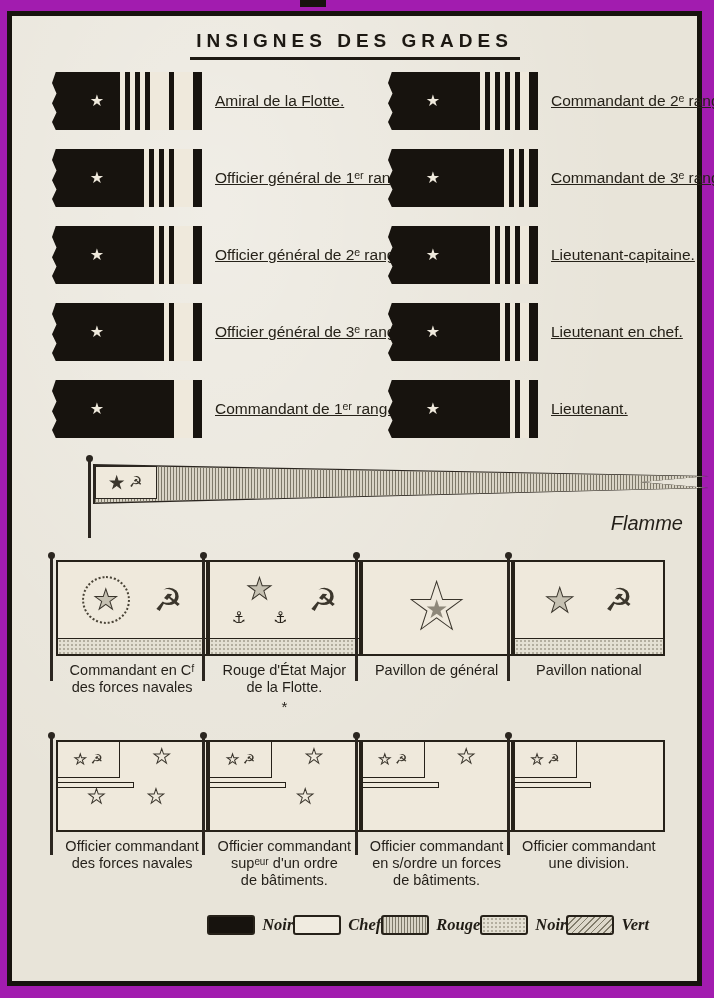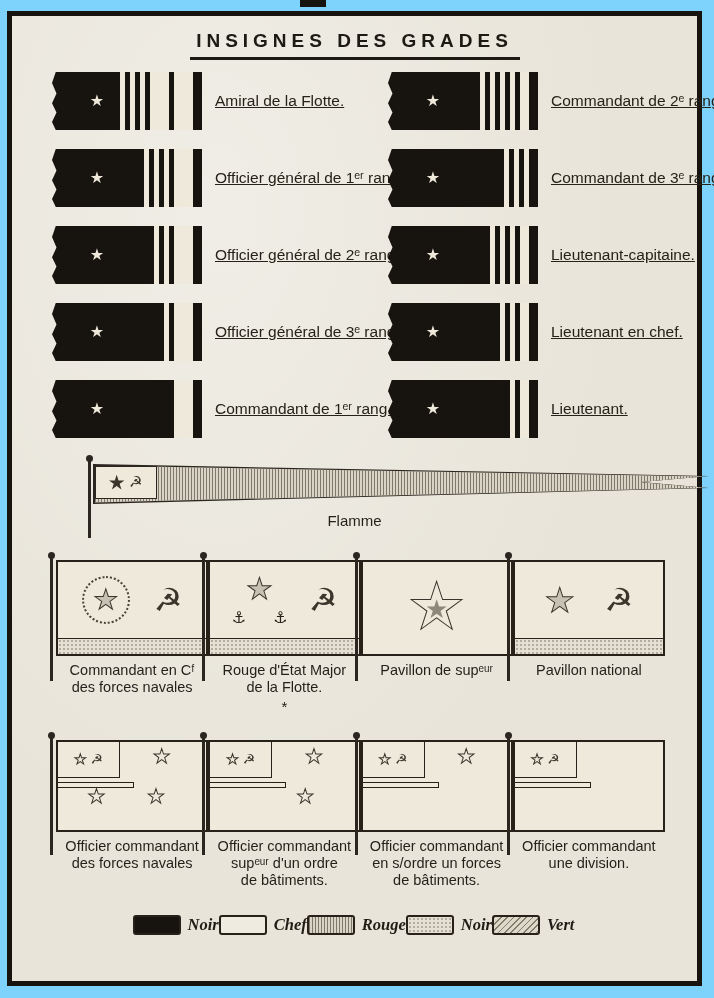--- a/index.html
+++ b/index.html
@@ -5,21 +5,21 @@
   html,body{margin:0;padding:0;}
   body{
     width:714px;height:998px;overflow:hidden;
     background:#c9c5bb;
     font-family:"Liberation Sans", sans-serif;
     color:#231f19;
     position:relative;
   }
   .sheet{
     position:absolute;inset:0;
-    background:#7dd3fc;
+    background:#a21caf;
   }
   .scan-mark{position:absolute;left:300px;top:0;width:26px;height:7px;background:#17130e;}
   .frame{
     position:absolute;left:7px;top:11px;width:695px;height:975px;
     border:5px solid #17130e;box-sizing:border-box;
     background:
       radial-gradient(ellipse at 30% 20%, rgba(255,255,255,.35), rgba(0,0,0,0) 60%),
       #e8e4d9;
   }
   .content{position:absolute;inset:0;padding:0 14px;}
@@ -87,21 +87,21 @@
     clip-path:polygon(0 0,100% 30%,89% 45%,100% 60%,0 100%);
   }
   .flamme-canton{
     position:absolute;left:69px;top:8px;width:62px;height:33px;
     background:#efe9dc;border:1.5px solid #2b2620;box-sizing:border-box;
     display:flex;align-items:center;justify-content:center;gap:5px;
     font-family:"DejaVu Sans",sans-serif;
   }
   .flamme-canton .st{font-size:16px;color:#3b362c;}
   .flamme-canton .hs{font-size:15px;color:#3b362c;}
-  .flamme-label{position:absolute;left:0;right:0;top:54px;text-align:center;font-size:15px;}
+  .flamme-label{position:absolute;left:0;right:0;top:54px;text-align:right;font-size:20px;font-style:italic;}
 
   
   .flag-row{display:flex;justify-content:space-between;padding:0 18px 0 30px;}
   .flag-unit{width:153px;}
   .flag{
     position:relative;height:96px;border:2px solid #262119;box-sizing:border-box;
     background:#efe9dc;
   }
   .flag .pole{left:-8px;top:-5px;height:124px;}
   .row2 .flag{height:92px;}
@@ -143,21 +143,21 @@
     position:absolute;transform:translate(-50%,-50%);
     font-family:"DejaVu Sans",sans-serif;font-size:20px;line-height:1;
     color:#efe9dc;-webkit-text-stroke:1px #39342b;
   }
   .flag-label{margin-top:6px;text-align:center;font-size:14.5px;line-height:1.18;}
   .flag-label div{white-space:nowrap;}
   .footnote{display:block;text-align:center;font-size:15px;margin-top:2px;}
 
   
   .legend{
-    margin-top:26px;display:flex;justify-content:center;align-items:center;
+    margin-top:26px;display:flex;justify-content:flex-end;align-items:center;
     padding:0 34px 0 32px;
   }
   .legend-item{display:flex;align-items:center;gap:7px;}
   .swatch{width:48px;height:20px;border:2px solid #262119;border-radius:3px;box-sizing:border-box;}
   .legend-label{
     font-family:"Liberation Serif",serif;font-style:italic;font-weight:bold;font-size:16.5px;
     color:#211d16;
   }
   .mt1{margin-top:16px;}
   .mt2{margin-top:24px;}
@@ -349,21 +349,21 @@
           <div class="flag fill-rouge">
             <div class="pole"></div>
             <div class="emblems full-emblems">
               <span class="star-in-star">
                 <span class="icon outer star-paper">★</span>
                 <span class="icon inner">★</span>
               </span>
             </div>
           </div>
           <div class="flag-label">
-            <div>Pavillon de supᵉᵘʳ</div>
+            <div>Pavillon de général</div>
           </div>
         </div>
 
         <div class="flag-unit">
           <div class="flag">
             <div class="pole"></div>
             <div class="emblems">
               <span class="icon star-light" style="font-size:34px">★</span>
               <span class="icon hs" style="font-size:32px">☭</span>
             </div>

